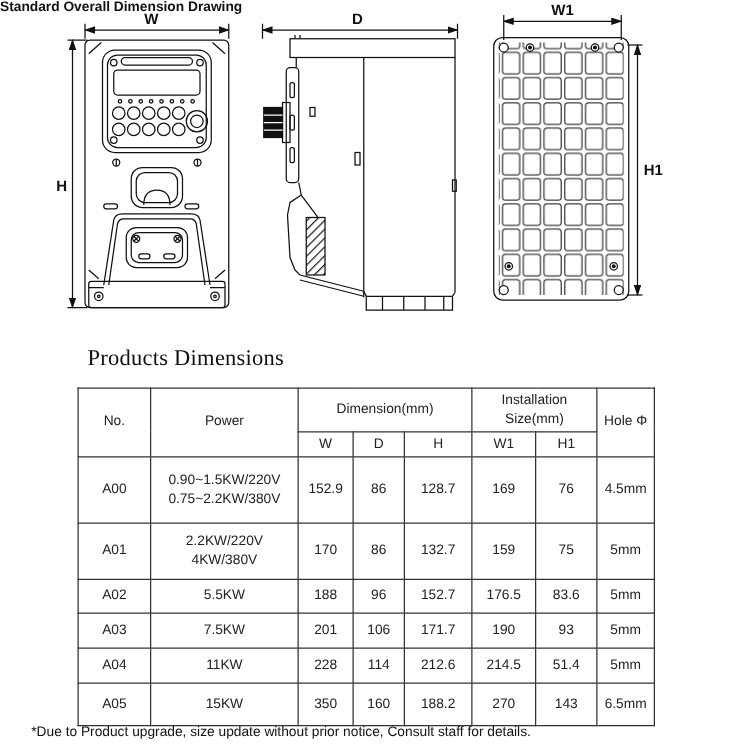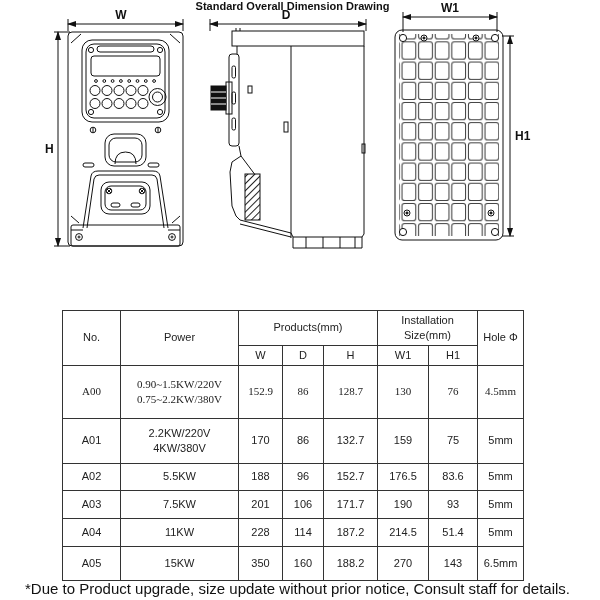--- a/index.html
+++ b/index.html
@@ -7,40 +7,40 @@
     font-family:"Liberation Sans", sans-serif; color:#1f1f1f; }
   .abs { position:absolute; }
   #page { position:relative; width:600px; height:600px; background:#fff; }
 
   
   svg { display:block; }
   svg text { font-family:"Liberation Sans", sans-serif; font-weight:bold; fill:#111; }
   .dimtext { font-size:12px; }
 
   
-  #caption { left:0; top:256; width:585px; text-align:center;
+  #caption { left:0; top:256; width:585px; text-align:left;
     font-size:11px; font-weight:600; color:#111; }
   #heading { left:70px; top:276px; font-family:"Liberation Serif", serif;
     font-size:18px; font-weight:500; color:#101010; letter-spacing:.2px; }
 
   
   #dimtable { left:62px; top:310px; width:461px; border-collapse:collapse;
     table-layout:fixed; font-size:11px; color:#222; }
   #dimtable th, #dimtable td { border:1px solid #333; text-align:center;
     vertical-align:middle; font-weight:400; padding:2px 1px; line-height:1.35; }
   #dimtable thead tr:nth-child(1) { height:32px; }
   #dimtable thead tr:nth-child(2) { height:20px; }
-  #dimtable tbody tr:nth-child(1) { height:53px;font-family:Liberation Serif, serif; }
+  #dimtable tbody tr:nth-child(1) { height:53px; }
   #dimtable tbody tr:nth-child(2) { height:45px; }
   #dimtable tbody tr:nth-child(3) { height:27px; }
   #dimtable tbody tr:nth-child(4) { height:28px; }
   #dimtable tbody tr:nth-child(5) { height:28px; }
   #dimtable tbody tr:nth-child(6) { height:34px; }
 
-  #footnote { left:25px; top:580px; font-size:15px; color:#111; }
+  #footnote { left:25px; top:580px; font-size:11px; color:#111; }
 </style>
 </head>
 <body>
 
 <div id="page">
 
   <svg width="0" height="0" class="abs" aria-hidden="true">
     <defs>
       <marker id="arr" markerWidth="9" markerHeight="8" refX="8" refY="3" orient="auto-start-reverse" markerUnits="userSpaceOnUse">
         <path d="M0,0 L9,3 L0,6 Z" fill="#111"></path>
@@ -228,37 +228,38 @@
       <circle cx="92" cy="38" r="3"></circle>
         <circle cx="92" cy="38" r="1.1" fill="#111"></circle>
       <circle cx="23" cy="213" r="3"></circle>
         <circle cx="23" cy="213" r="1.1" fill="#111"></circle>
       <circle cx="107" cy="213" r="3"></circle>
         <circle cx="107" cy="213" r="1.1" fill="#111"></circle>
     </g>
   </svg>
 
   <div id="caption" class="abs">Standard Overall Dimension Drawing</div>
+  <div id="heading" class="abs">Products Dimensions</div>
 
   <table id="dimtable" class="abs">
     <colgroup>
       <col style="width:58px">
         <col style="width:118px">
         <col style="width:44px">
       <col style="width:41px">
         <col style="width:54px">
         <col style="width:51px">
       <col style="width:49px">
         <col style="width:46px">
     </colgroup>
     <thead>
       <tr>
         <th rowspan="2">No.</th>
         <th rowspan="2">Power</th>
-        <th colspan="3">Products(mm)</th>
+        <th colspan="3">Dimension(mm)</th>
         <th colspan="2">Installation Size(mm)</th>
         <th rowspan="2">Hole Φ</th>
       </tr>
       <tr>
         <th>W</th>
         <th>D</th>
         <th>H</th>
         <th>W1</th>
         <th>H1</th>
       </tr>
@@ -266,21 +267,21 @@
     <tbody>
         <tr>
       <td>A00</td>
       <td>
             <div>0.90~1.5KW/220V</div>
             <div>0.75~2.2KW/380V</div>
           </td>
       <td>152.9</td>
       <td>86</td>
       <td>128.7</td>
-      <td>130</td>
+      <td>169</td>
       <td>76</td>
       <td>4.5mm</td>
     </tr>
         <tr>
       <td>A01</td>
       <td>
             <div>2.2KW/220V</div>
             <div>4KW/380V</div>
           </td>
       <td>170</td>
@@ -314,21 +315,21 @@
       <td>93</td>
       <td>5mm</td>
     </tr>
         <tr>
       <td>A04</td>
       <td>
             <div>11KW</div>
           </td>
       <td>228</td>
       <td>114</td>
-      <td>187.2</td>
+      <td>212.6</td>
       <td>214.5</td>
       <td>51.4</td>
       <td>5mm</td>
     </tr>
         <tr>
       <td>A05</td>
       <td>
             <div>15KW</div>
           </td>
       <td>350</td>

